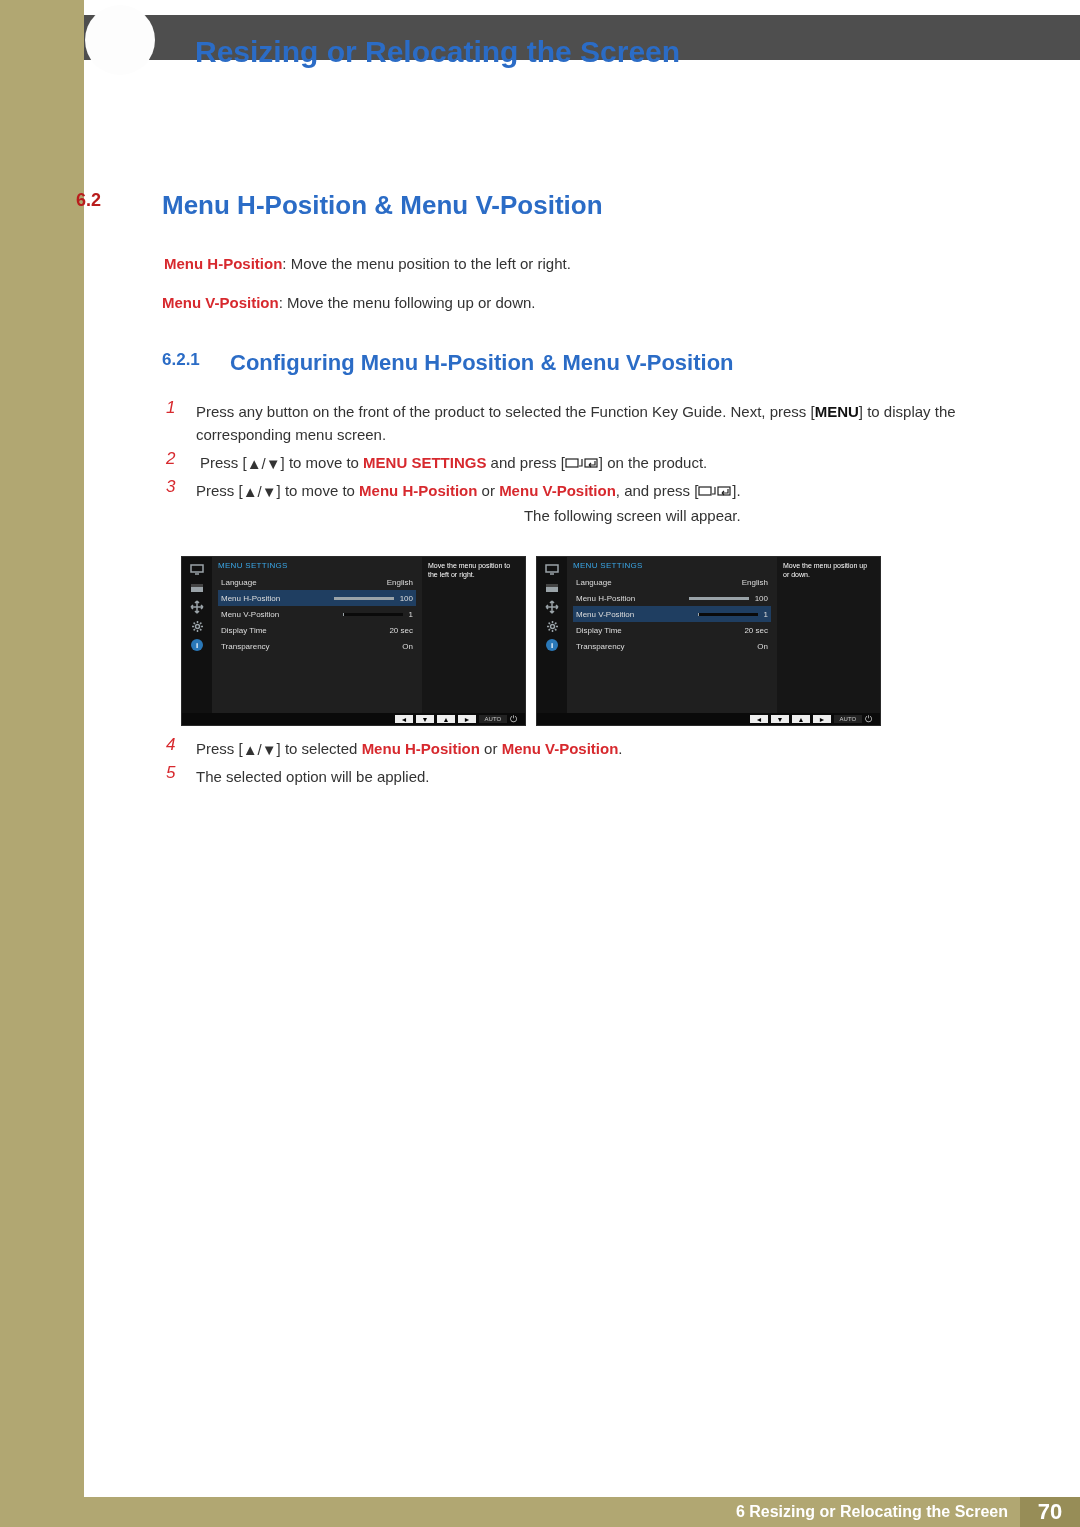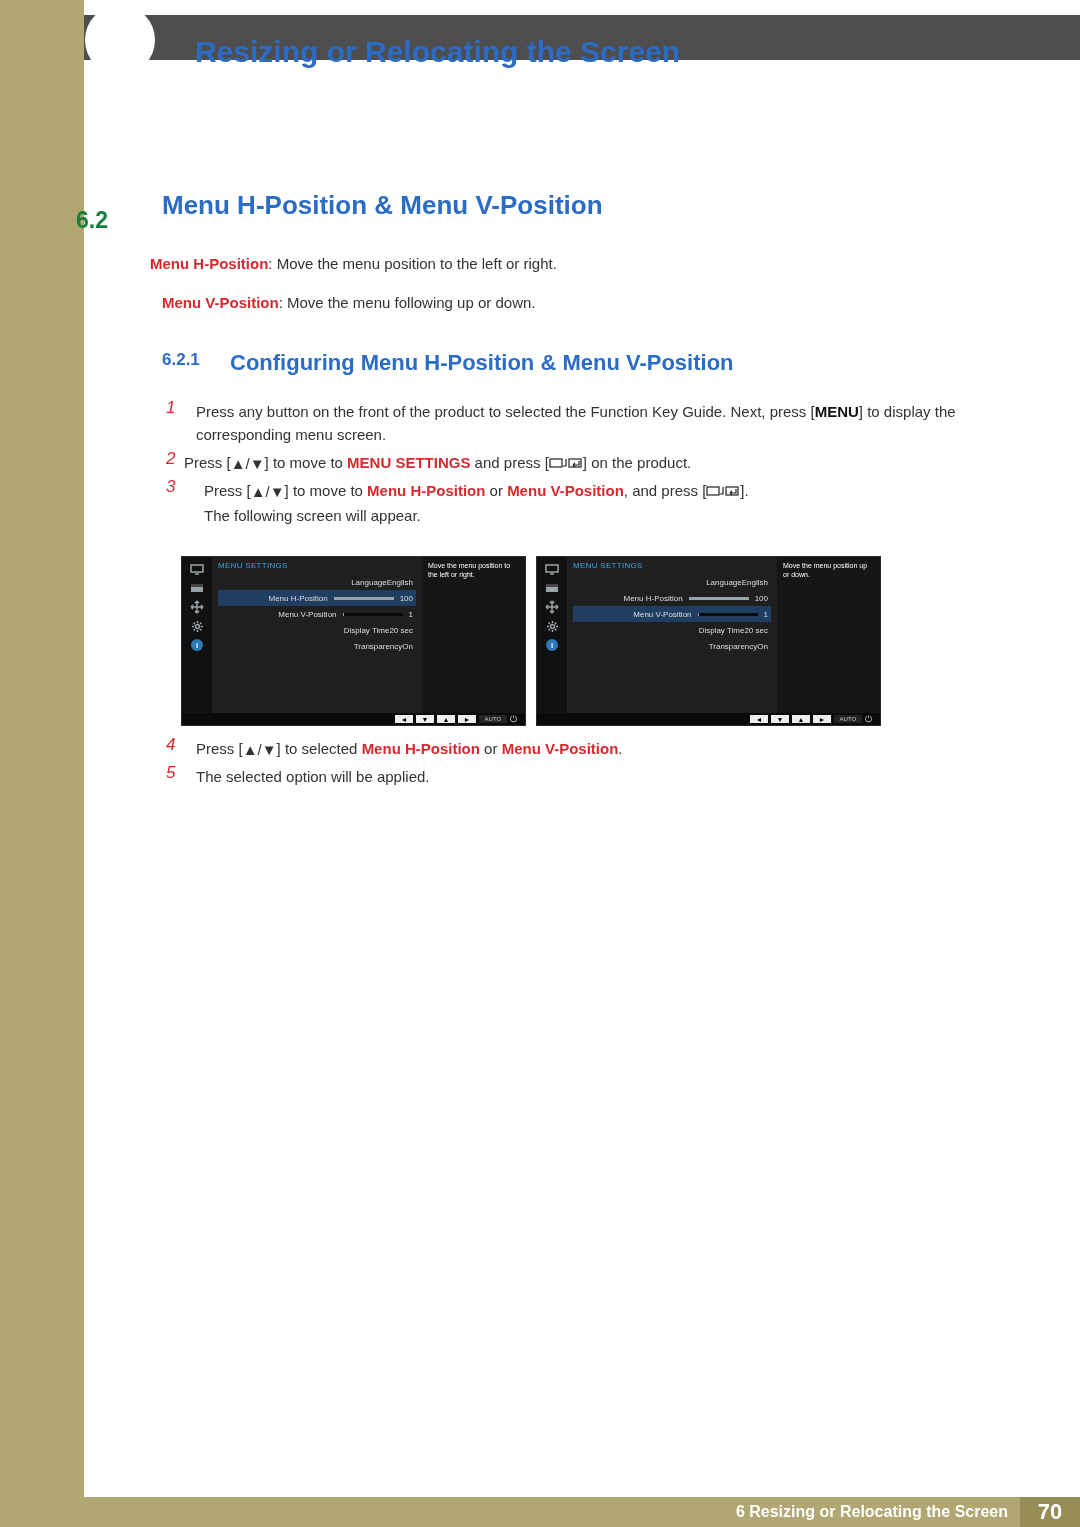--- a/index.html
+++ b/index.html
@@ -3,48 +3,48 @@
 <meta charset="utf-8">
 <style>
   * { box-sizing: border-box; margin: 0; padding: 0; }
   body { width: 1080px; height: 1527px; background: #fff; font-family: Arial, Helvetica, sans-serif; color: #333; position: relative; }
 
   .left-stripe { position: absolute; left: 0; top: 0; width: 84px; height: 1497px; background: #b1a772; }
   .dark-band { position: absolute; left: 84px; top: 15px; width: 996px; height: 45px; background: #4e4e4e; }
   .circ { position: absolute; left: 85px; top: 5px; width: 70px; height: 70px; background: #fdfdfd; border-radius: 50%; }
   .chapter-title { position: absolute; left: 195px; top: 35px; font-size: 30px; font-weight: bold; color: #2b6cc6; }
 
-  .sec-num { position: absolute; left: 76px; top: 190px; font-size: 23px; font-weight: bold; color: #15803d; margin-top: 17px; }
+  .sec-num { position: absolute; left: 76px; top: 190px; font-size: 18px; font-weight: bold; color: #b91c1c; }
   .sec-title { position: absolute; left: 162px; top: 190px; font-size: 26px; font-weight: bold; color: #2b6cc6; }
 
-  .desc1 { position: absolute; left: 150px; top: 255px; font-size: 15px; }
+  .desc1 { position: absolute; left: 164px; top: 255px; font-size: 15px; }
   .desc2 { position: absolute; left: 162px; top: 294px; font-size: 15px; }
   .bold-red { color: #d7292e; font-weight: bold; }
   .bold-black { color: #111; font-weight: bold; }
 
   .sub-num { position: absolute; left: 162px; top: 350px; font-size: 17px; font-weight: bold; color: #2b6cc6; }
   .sub-title { position: absolute; left: 230px; top: 350px; font-size: 22px; font-weight: bold; color: #2b6cc6; }
 
   .step { position: absolute; font-size: 15px; line-height: 1.55; max-width: 770px; }
   .step-num { color: #d7292e; font-size: 17px; font-style: italic; position: absolute; }
   .s1n { left: 166px; top: 398px; } .s1t { left: 196px; top: 400px; }
-  .s2n { left: 166px; top: 449px; } .s2t { left: 184px; top: 451px; }
-  .s3n { left: 166px; top: 477px; } .s3t { left: 204px; top: 479px; }
+  .s2n { left: 166px; top: 449px; } .s2t { left: 200px; top: 451px; }
+  .s3n { left: 166px; top: 477px; } .s3t { left: 196px; top: 479px; text-align: right; }
   .s4n { left: 166px; top: 735px; } .s4t { left: 196px; top: 737px; }
   .s5n { left: 166px; top: 763px; } .s5t { left: 196px; top: 765px; }
 
   .osd-pair { position: absolute; left: 181px; top: 556px; width: 700px; height: 170px; display: flex; gap: 10px; }
   .osd { flex: 1; background: #161616; border: 1px solid #2a2a2a; position: relative; font-size: 8px; color: #ddd; }
   .osd-iconcol { position: absolute; left: 0; top: 0; bottom: 12px; width: 30px; background: #111; display: flex; flex-direction: column; align-items: center; padding-top: 6px; gap: 7px; }
   .ic { width: 16px; height: 12px; display: flex; align-items: center; justify-content: center; color: #3aa6e6; font-size: 11px; }
   .ic svg { stroke: #9aa3a8; fill: none; stroke-width: 1.5; }
   .ic.info { background: #2a78b8; color: #fff; border-radius: 50%; width: 12px; height: 12px; font-size: 8px; font-weight: bold; }
   .osd-main { position: absolute; left: 30px; top: 0; width: 210px; bottom: 12px; background: #1f1f1f; padding: 4px 6px; }
   .osd-head { color: #3aa6e6; font-size: 8px; margin-bottom: 4px; letter-spacing: .3px; }
-  .osd-row { display: flex; justify-content: flex-end; align-items: center; height: 16px; padding: 0 3px; font-size: 8px; }
+  .osd-row { display: flex; justify-content: space-between; align-items: center; height: 16px; padding: 0 3px; font-size: 8px; }
   .osd-row.sel { background: #1f3e61; }
   .osd-slider { width: 60px; height: 3px; background: #0a0a0a; position: relative; margin: 0 6px; }
   .osd-slider .fill { position: absolute; left: 0; top: 0; bottom: 0; background: #9aa3a8; }
   .osd-info { position: absolute; left: 244px; top: 2px; right: 3px; font-size: 7px; color: #fff; line-height: 1.3; padding: 2px; }
   .osd-nav { position: absolute; left: 0; right: 0; bottom: 0; height: 12px; background: #0a0a0a; display: flex; justify-content: flex-end; align-items: center; gap: 3px; padding-right: 8px; font-size: 7px; color: #ccc; }
   .nbtn { width: 18px; height: 8px; background: #eee; color: #000; display: flex; align-items:center; justify-content:center; font-size:7px; }
   .nbtn.auto { width: 28px; background: #222; color: #ccc; font-size: 6px; }
   .pwr { font-size: 9px; }
 
   .footer-bar { position: absolute; left: 0; bottom: 0; width: 100%; height: 30px; background: #b1a772; }

